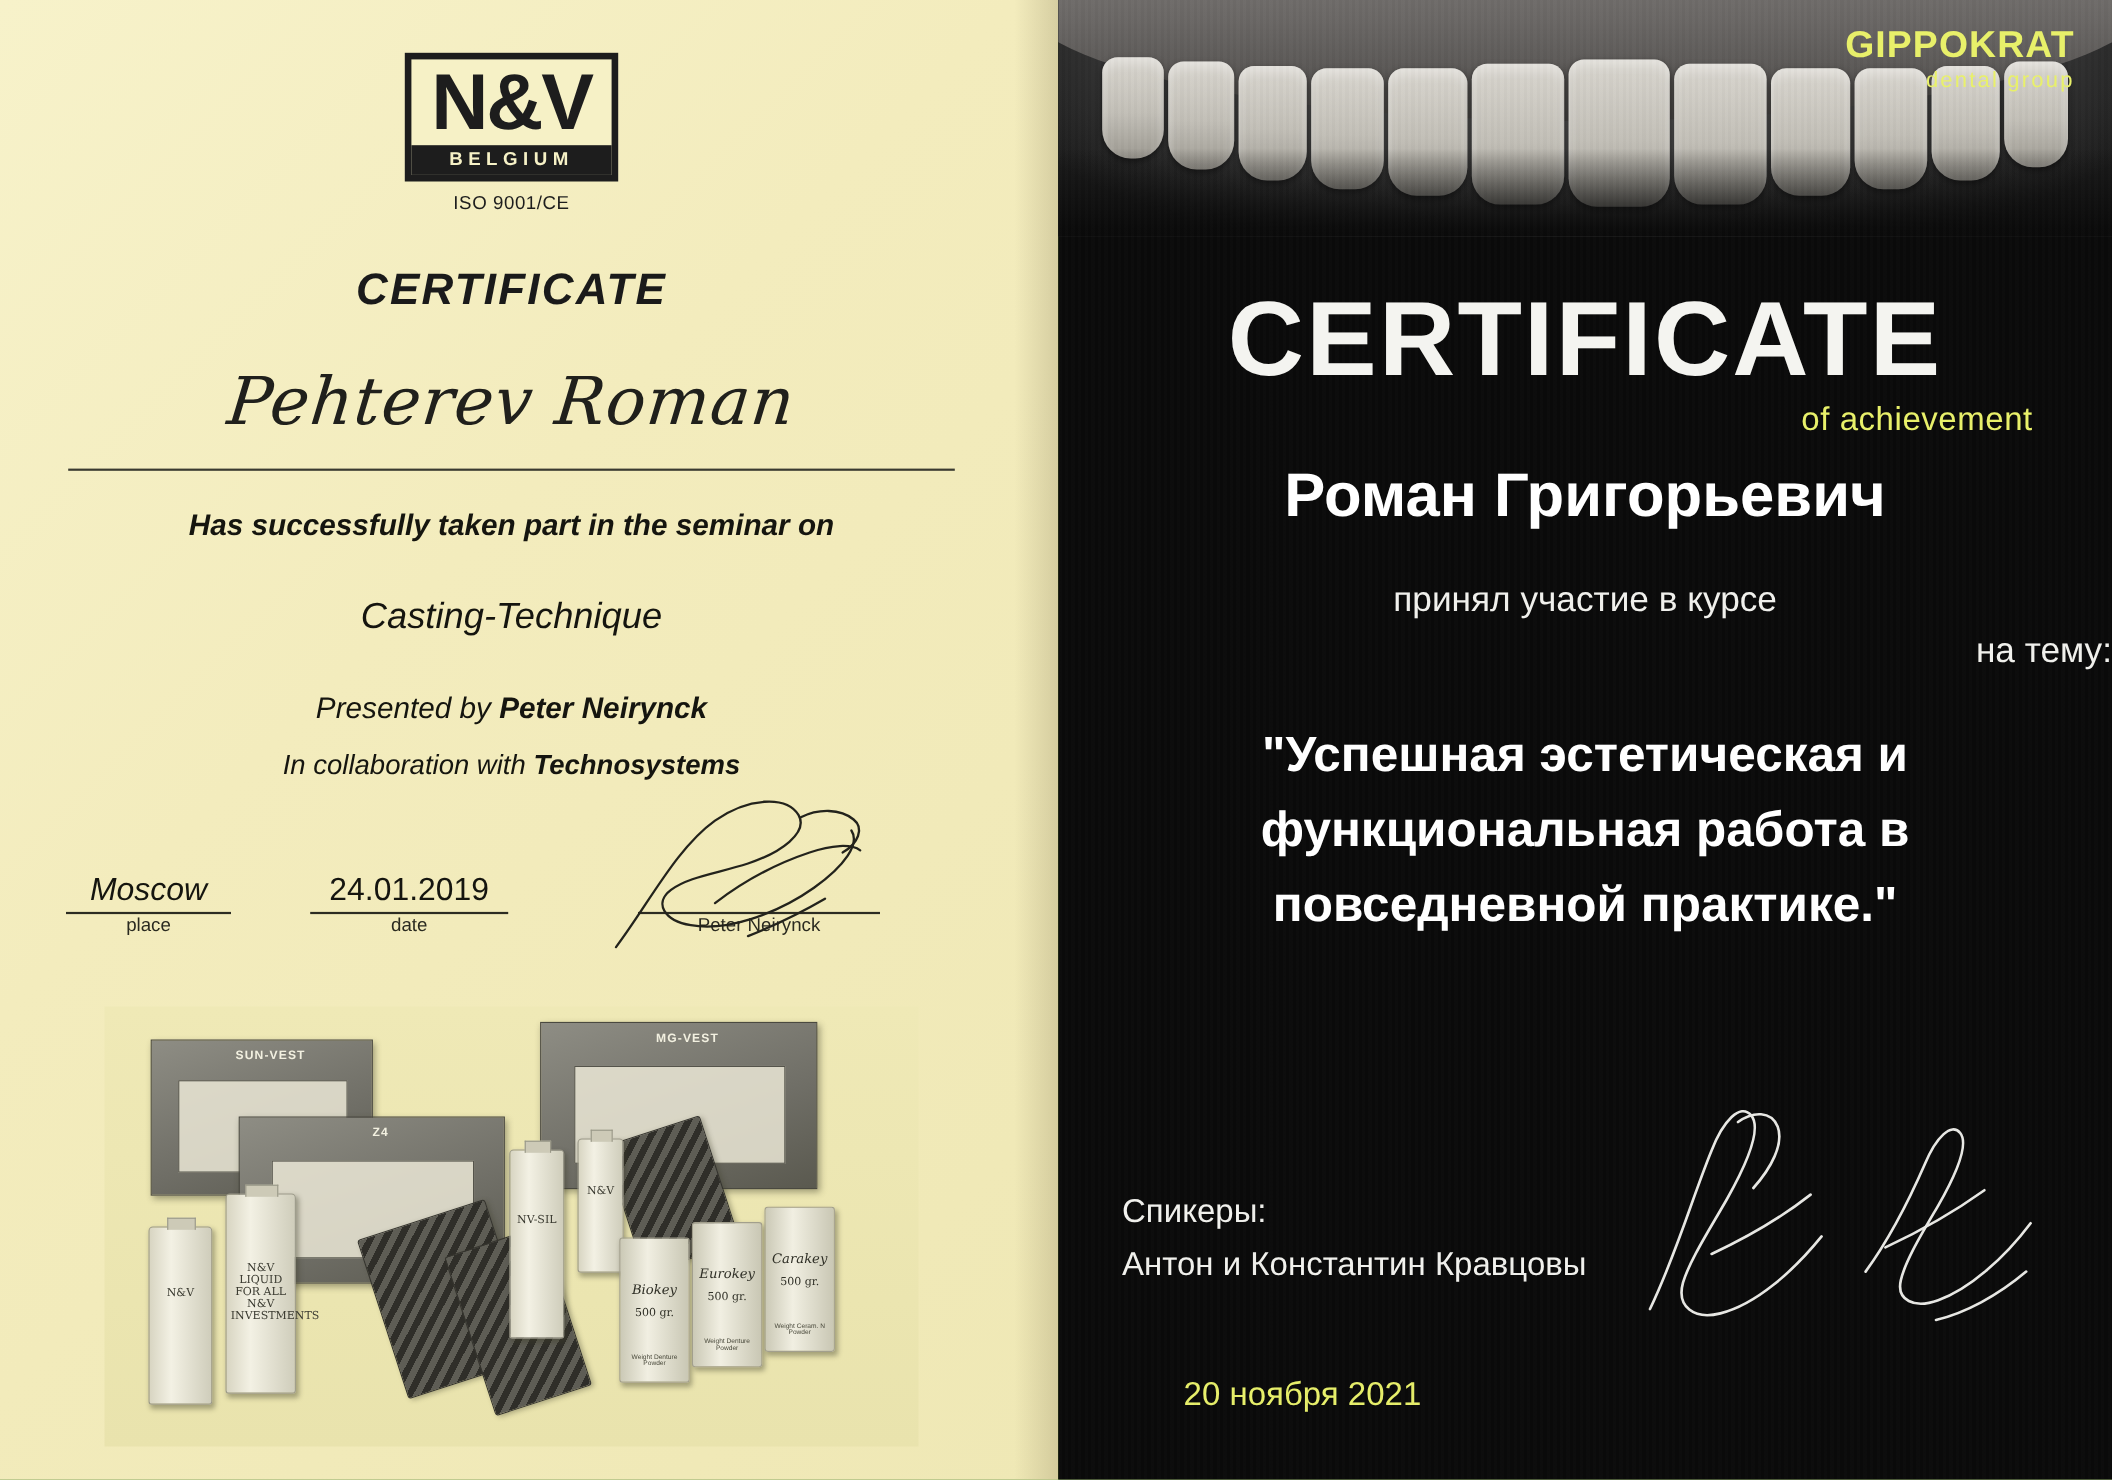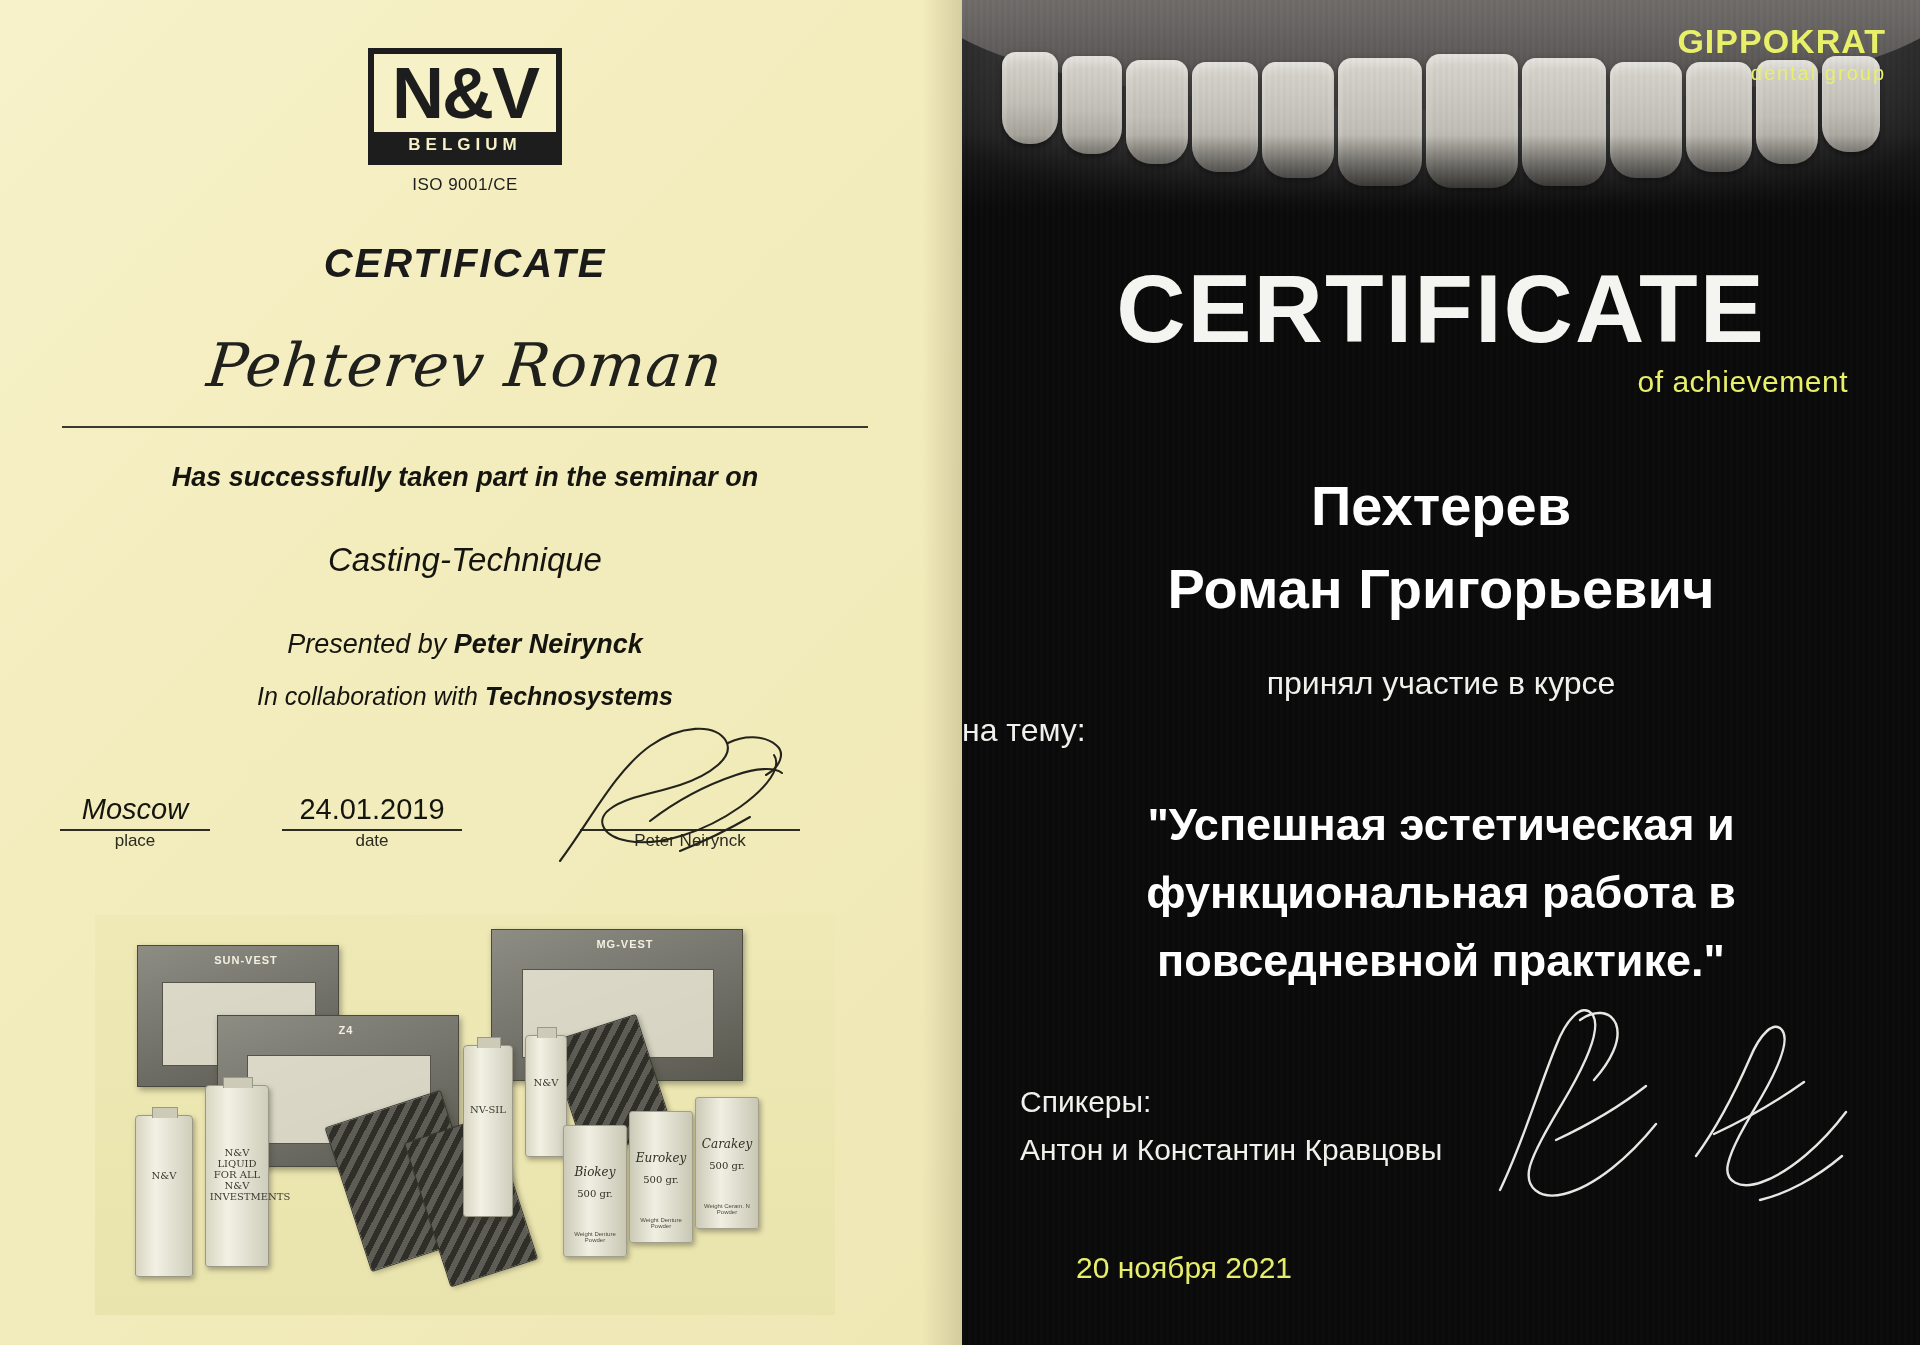--- a/index.html
+++ b/index.html
@@ -360,21 +360,21 @@
     font-weight: bold;
     color: #ffffff;
   }
   .r-line {
     text-align: center;
     margin-top: 44px;
     font-size: 32px;
     color: #f0f0ec;
   }
   .r-line2 {
-    text-align: left;
+    text-align: right;
     margin-top: 10px;
     font-size: 32px;
     color: #f0f0ec;
   }
   .r-course {
     text-align: center;
     margin-top: 42px;
     font-size: 45px;
     font-weight: bold;
     color: #ffffff;
@@ -545,21 +545,20 @@
 
     <div class="brand">
       <div class="brand-name">GIPPOKRAT</div>
       <div class="brand-sub">dental group</div>
     </div>
 
     <div style="position:relative; z-index:3; padding-top:215px;">
       <div class="r-title">CERTIFICATE</div>
       <div class="r-subtitle">of achievement</div>
 
-      <div class="r-name1">Пехтерев</div>
       <div class="r-name2">Роман Григорьевич</div>
 
       <div class="r-line">принял участие в курсе</div>
       <div class="r-line2">на тему:</div>
 
       <div class="r-course">"Успешная эстетическая и функциональная работа в повседневной практике."</div>
     </div>
 
     <div class="speakers">
       <div class="sp-label">Спикеры:</div>

